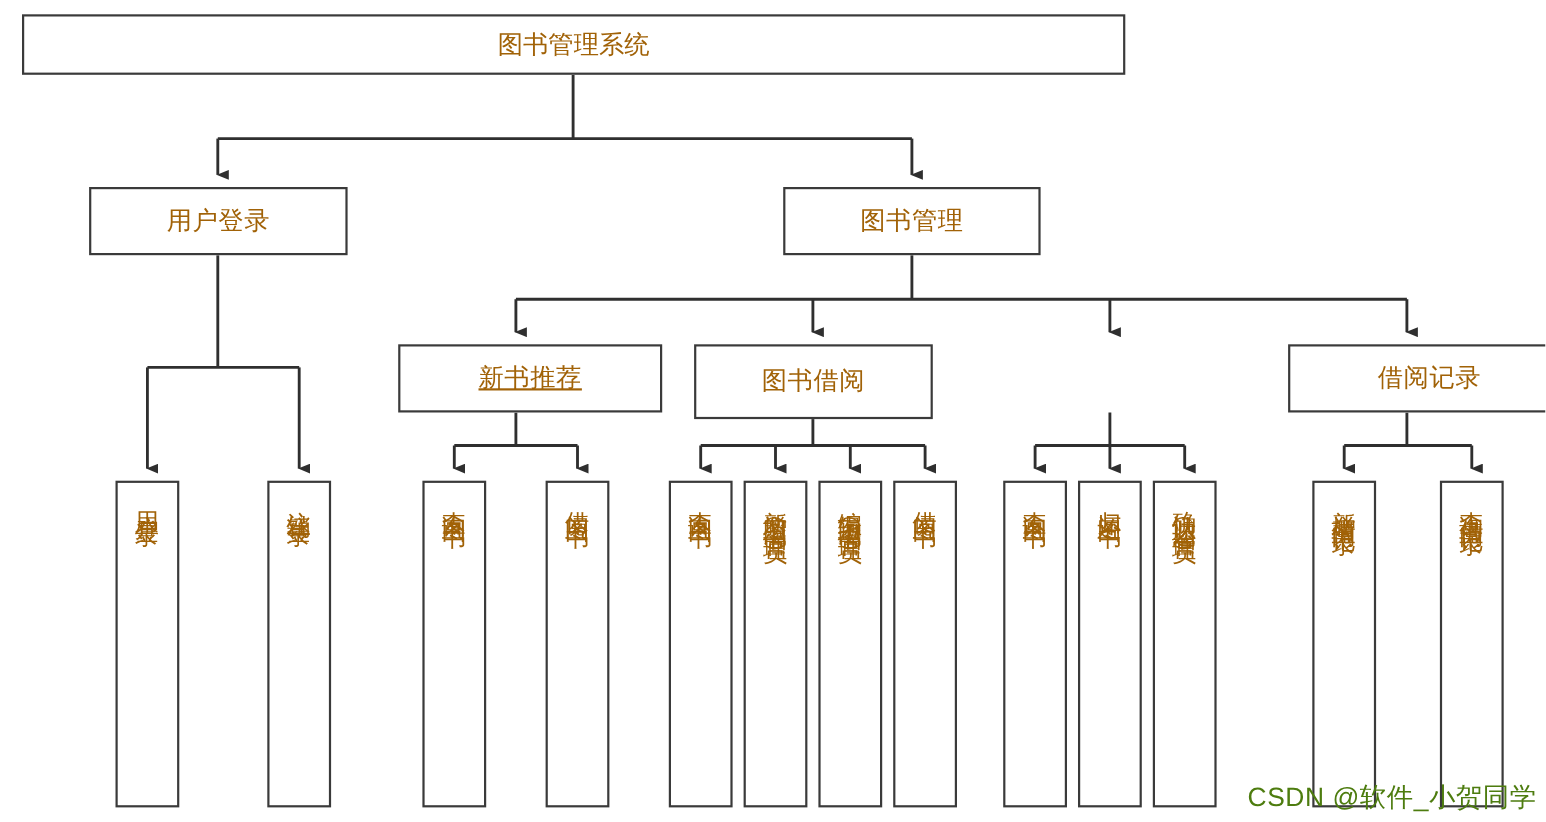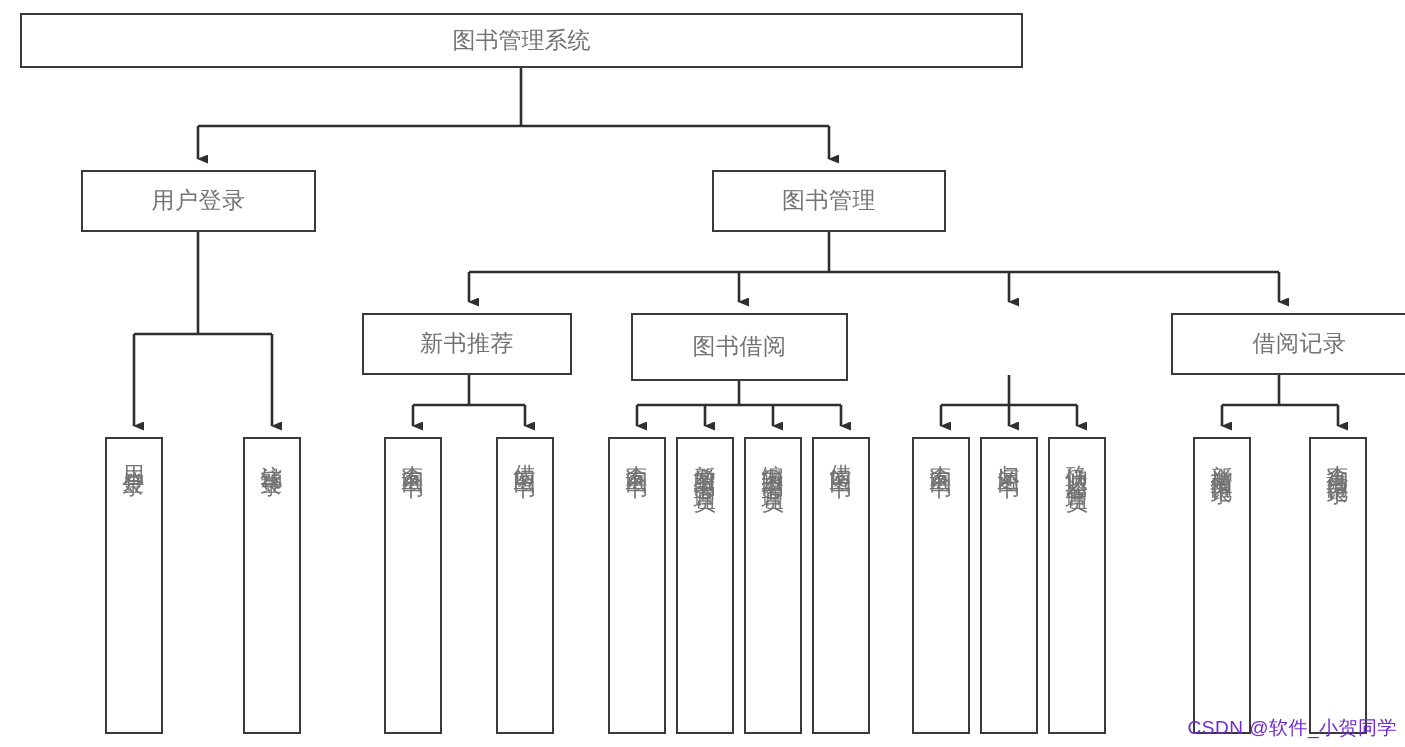--- a/index.html
+++ b/index.html
@@ -27,21 +27,21 @@
     pointer-events: none;
   }
   .node {
     position: absolute;
     box-sizing: border-box;
     background: #ffffff;
     border: 2px solid #3a3a3a;
     display: flex;
     align-items: center;
     justify-content: center;
-    color: #737373;
+    color: #a16207;
   }
   .node.h {
     font-size: 23px;
     letter-spacing: 0.5px;
     line-height: 1.1;
   }
   .node.root {
     font-size: 23px;
   }
   .node.leaf {
@@ -55,22 +55,22 @@
     text-orientation: upright;
     letter-spacing: 4px;
     line-height: 1.05;
     white-space: nowrap;
     display: block;
   }
   .watermark {
     position: absolute;
     right: 8px;
     bottom: 6px;
-    font-size: 19px;
-    color: #6d28d9;
+    font-size: 24px;
+    color: #4d7c0f;
     white-space: nowrap;
     letter-spacing: 0.5px;
   }
 </style>
 </head>
 <body>
 
 <div id="stage">
 
   <svg id="edges" viewBox="0 0 1405 747" xmlns="http://www.w3.org/2000/svg">
@@ -129,21 +129,21 @@
     <span>图书管理系统</span>
   </div>
 
   <div class="node h" style="left:81px; top:170px; width:235px; height:62px;">
     <span>用户登录</span>
   </div>
   <div class="node h" style="left:712px; top:170px; width:234px; height:62px;">
     <span>图书管理</span>
   </div>
 
-  <div class="node h" style="left:362px; top:313px; width:210px; height:62px;">
+  <div class="node h" style="left:362px; top:313px; width:240px; height:62px;text-decoration:underline;">
     <span>新书推荐</span>
   </div>
   <div class="node h" style="left:631px; top:313px; width:217px; height:68px;">
     <span>图书借阅</span>
   </div>
   <div class="node h" style="left:1171px; top:313px; width:257px; height:62px;">
     <span>借阅记录</span>
   </div>
 
   <div class="node leaf" style="left:105px; top:437px; width:58px; height:297px;">

